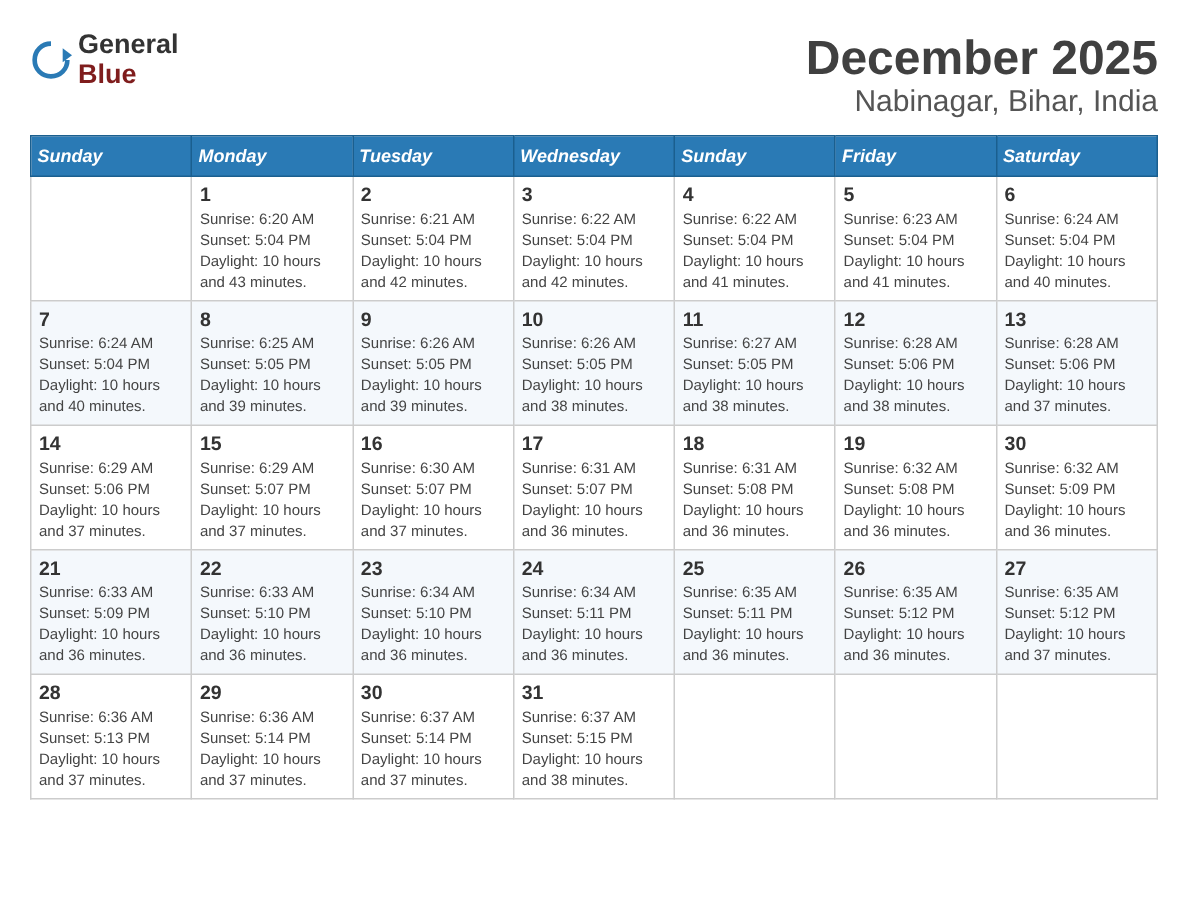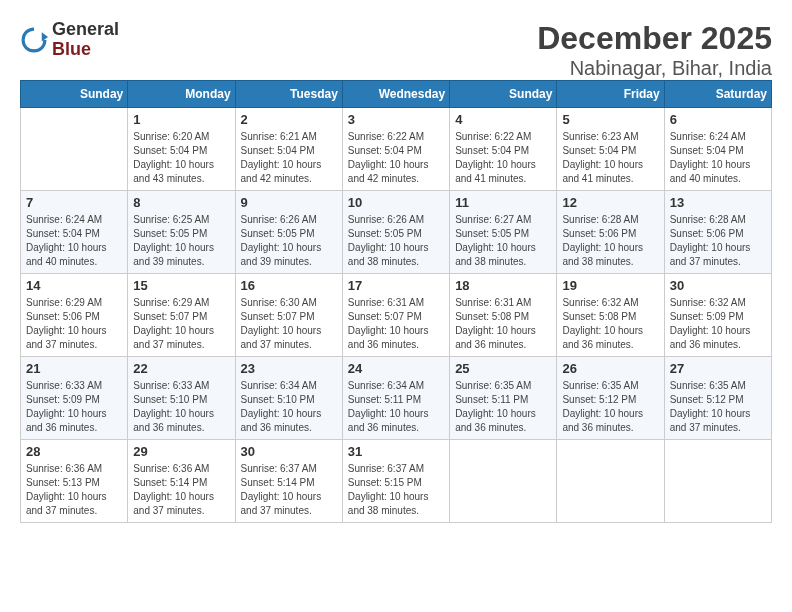--- a/index.html
+++ b/index.html
@@ -7,21 +7,21 @@
       font-family: Arial, sans-serif;
       background: #fff;
       width: 792px;
       min-height: 612px;
       padding: 20px;
     }
     .header {
       display: flex;
       justify-content: space-between;
       align-items: flex-start;
-      margin-bottom: 0;
+      margin-bottom: 10px;
     }
     .logo {
       display: flex;
       align-items: center;
       gap: 4px;
     }
     .logo-text {
       font-size: 18px;
       font-weight: bold;
       line-height: 1.1;
@@ -46,24 +46,25 @@
     }
     table {
       width: 100%;
       border-collapse: collapse;
       font-size: 11px;
     }
     thead th {
       background-color: #2a7ab5;
       color: #fff;
       padding: 6px 4px;
-      text-align: right;
+      text-align: left;
       font-size: 12px;
       font-weight: bold;
       border: 1px solid #1a5f8f;
+      font-style: italic;
     }
     tbody td {
       border: 1px solid #ccc;
       vertical-align: top;
       padding: 4px 5px;
       min-height: 80px;
       width: 14.28%;
     }
     .day-number {
       font-size: 13px;

